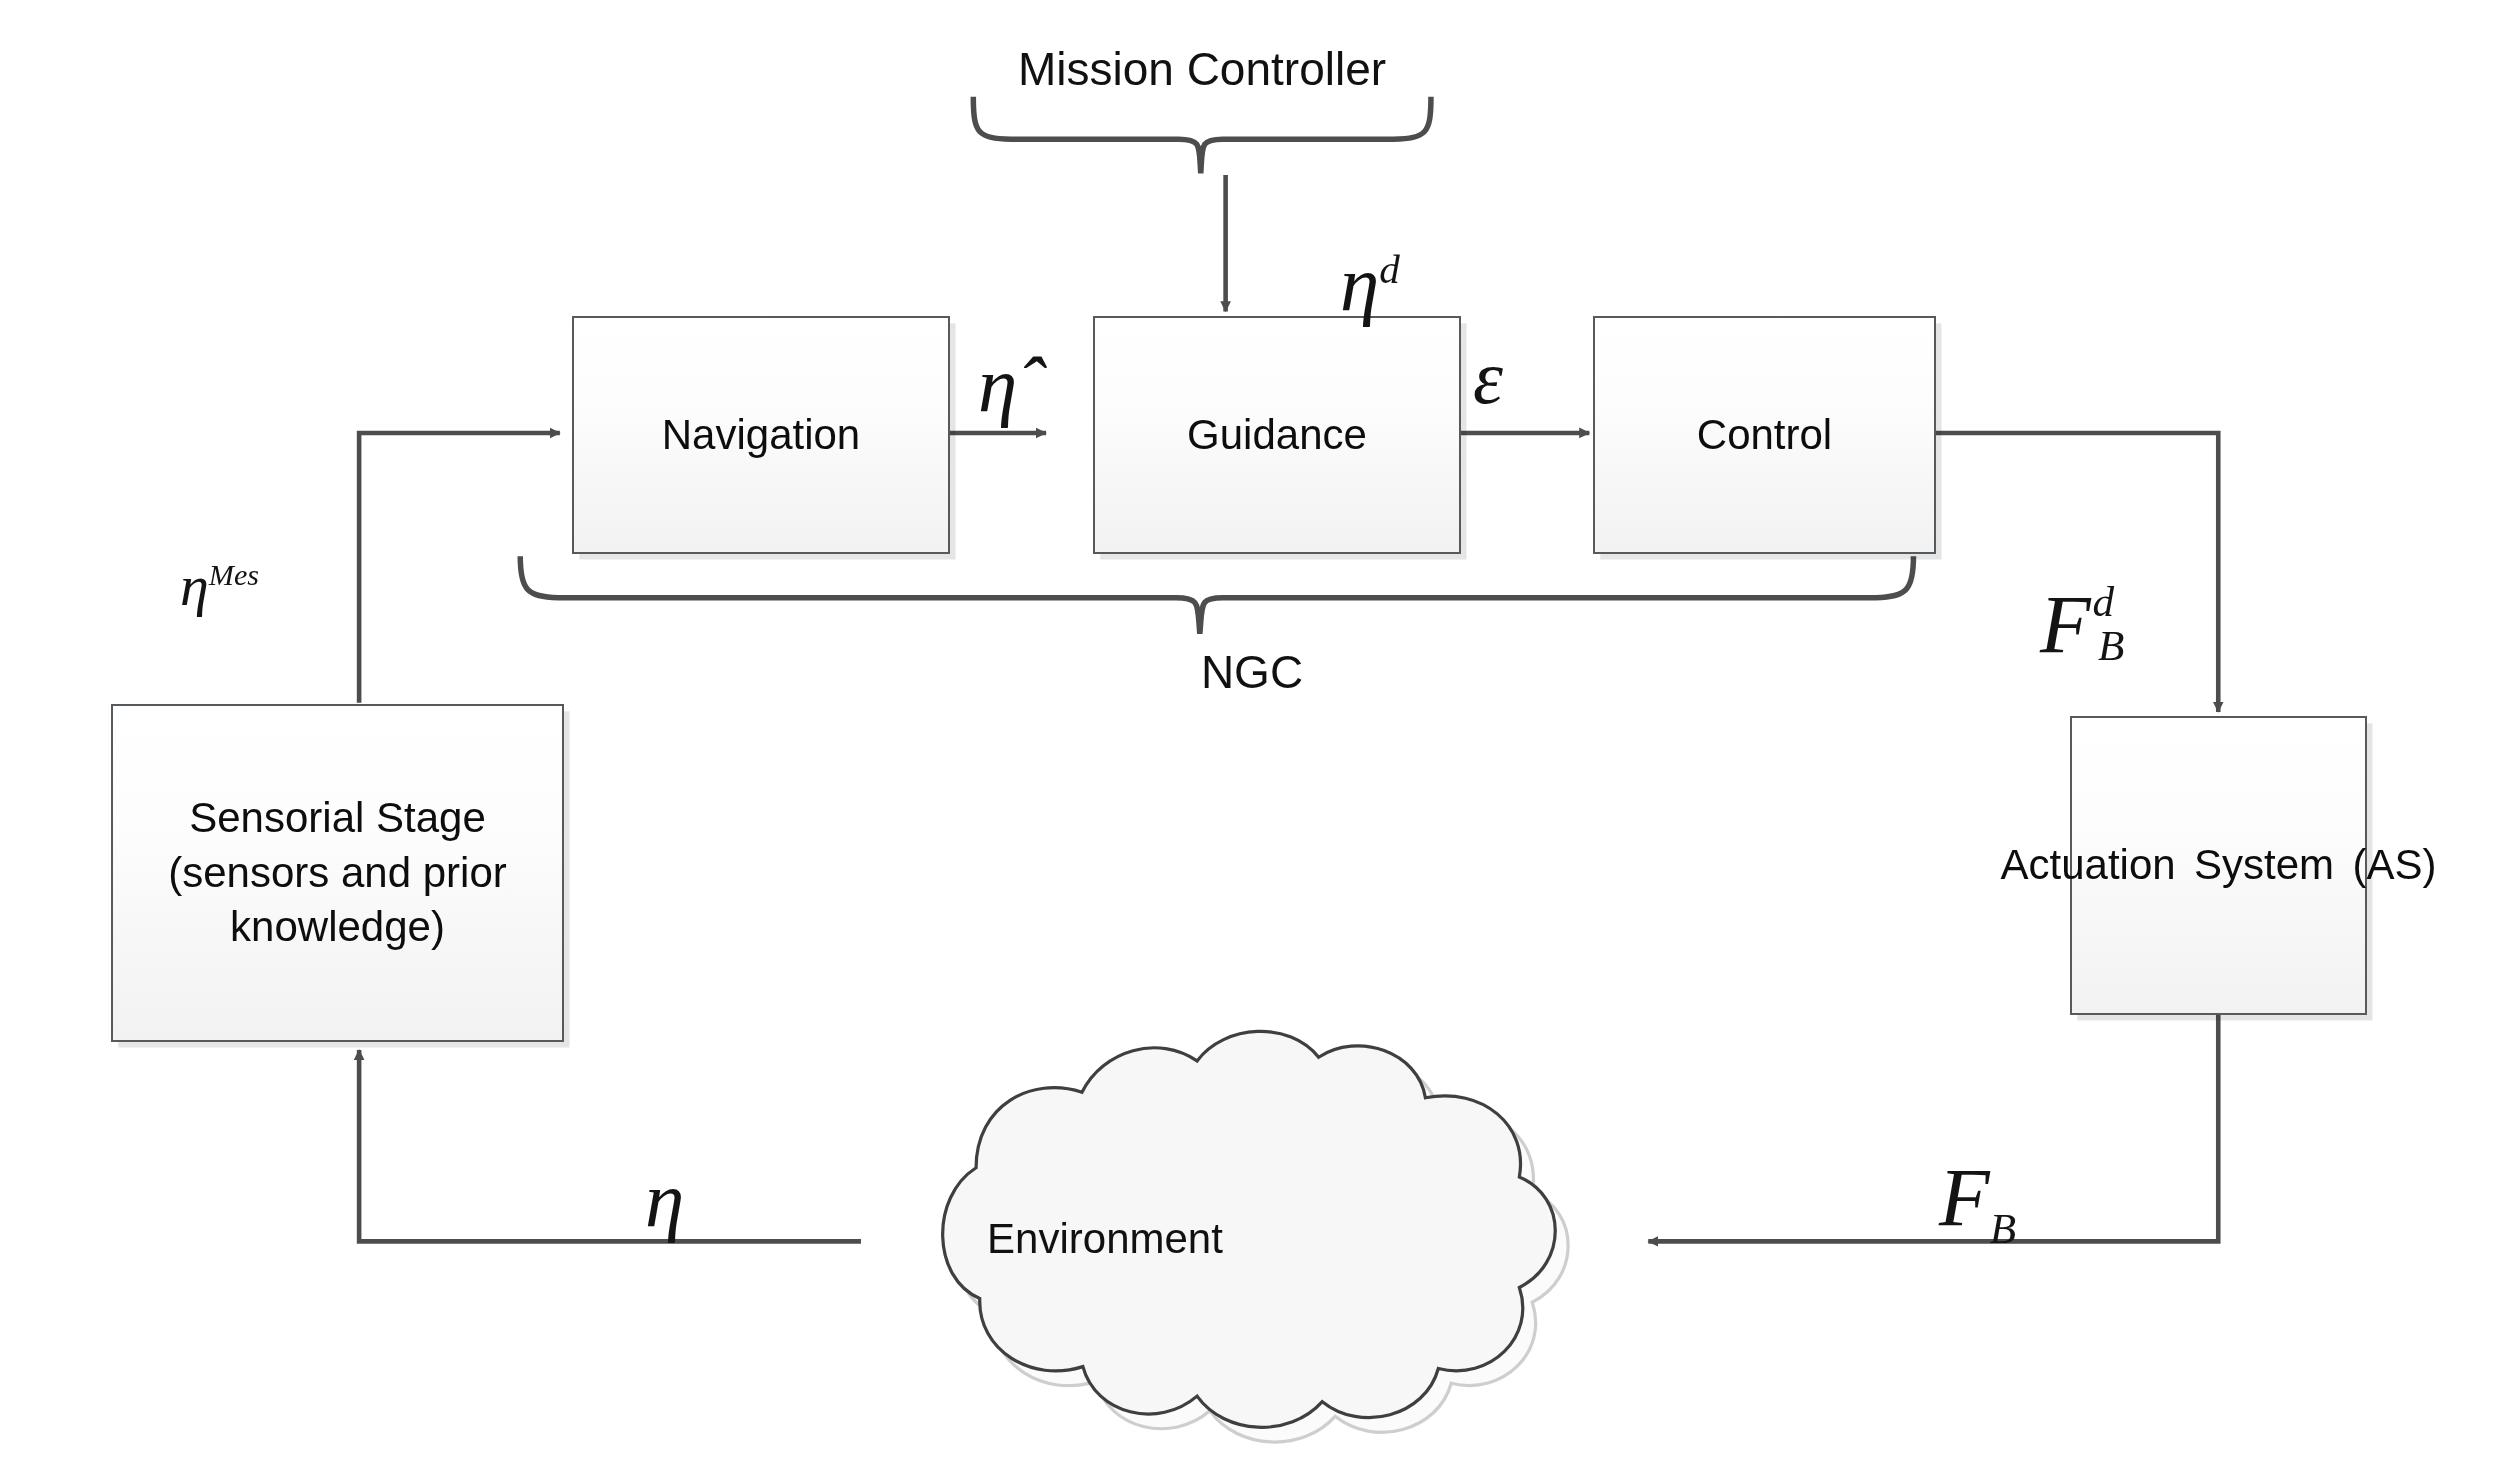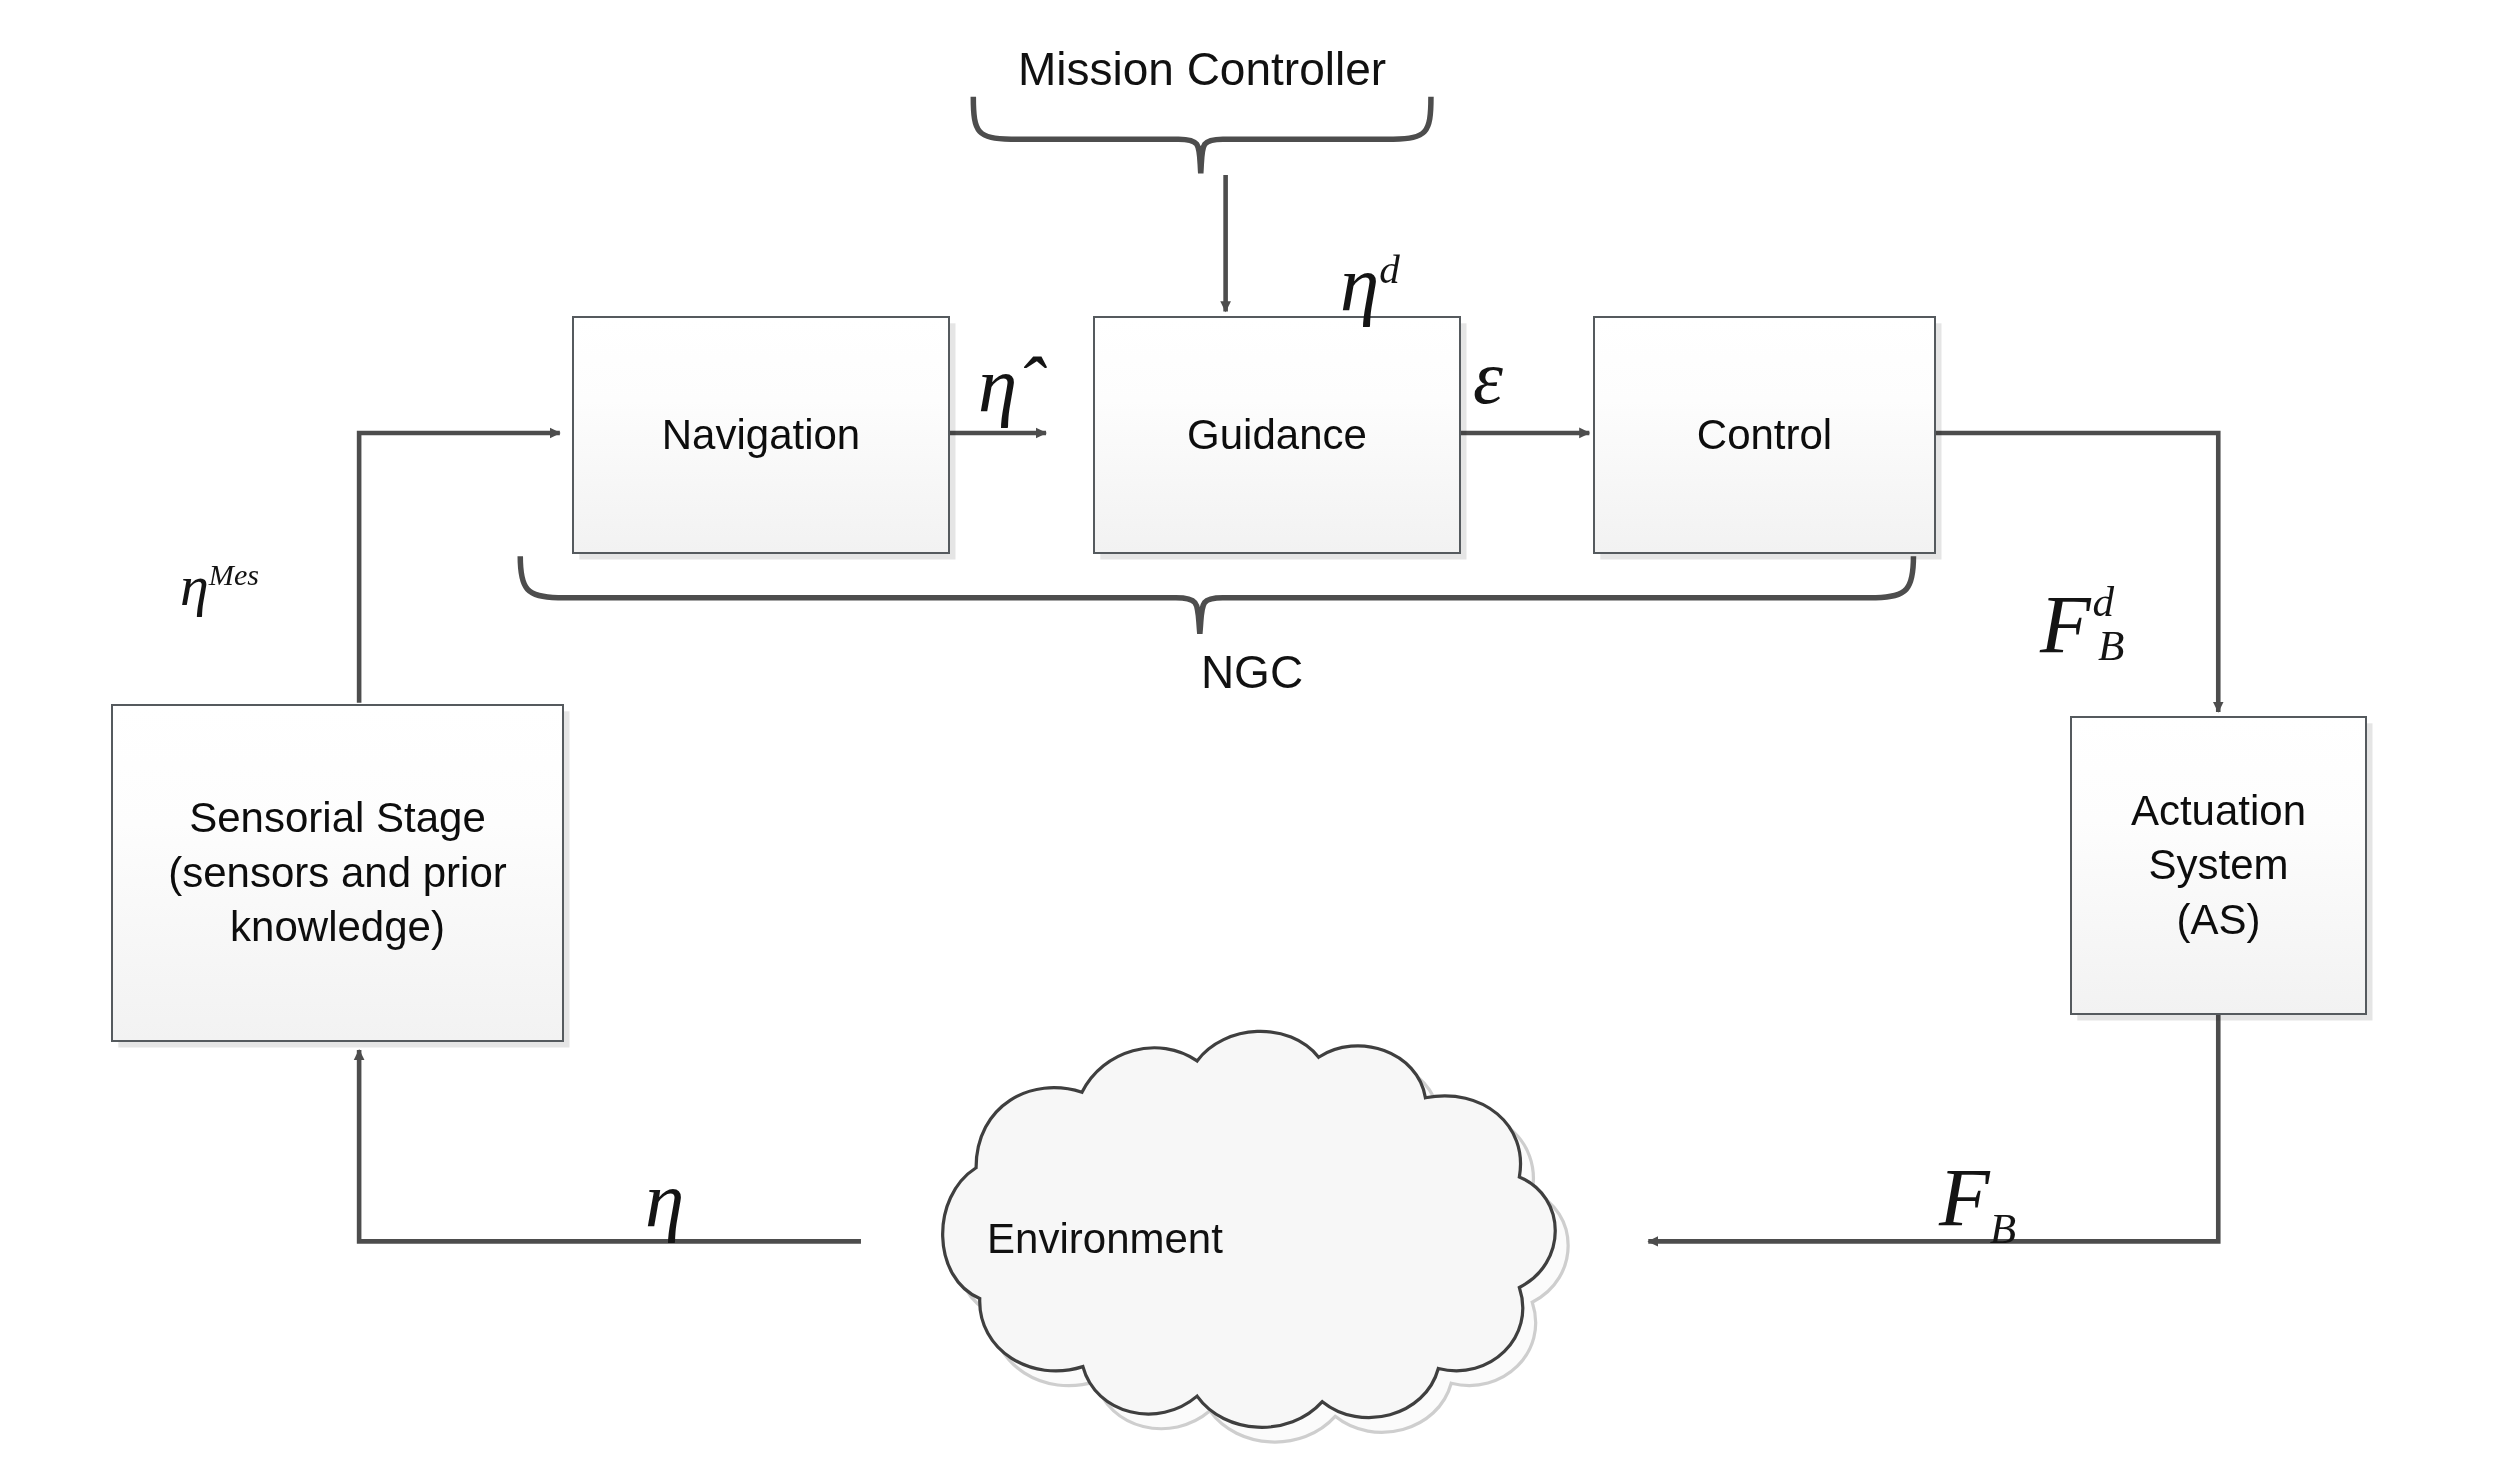--- a/index.html
+++ b/index.html
@@ -141,21 +141,21 @@
   <div class="box" style="left:1593px;top:316px;width:343px;height:238px;text-align:right;">
     <span class="lbl">Control</span>
   </div>
 
   <div class="box" style="left:111px;top:704px;width:453px;height:338px;flex-direction:column;">
     <span class="lbl">Sensorial Stage</span>
     <span class="lbl">(sensors and prior</span>
     <span class="lbl">knowledge)</span>
   </div>
 
-  <div class="box" style="left:2070px;top:716px;width:297px;height:299px;flex-direction:column;">
+  <div class="box" style="left:2070px;top:716px;width:297px;height:299px;">
     <span class="lbl">Actuation</span>
     <span class="lbl">System</span>
     <span class="lbl">(AS)</span>
   </div>
 
   <div class="cloudtext" style="left:1105px;top:1239px;transform:translate(-50%,-50%);">Environment</div>
 
   <div class="plain" style="left:1202px;top:69px;transform:translate(-50%,-50%);font-size:46px;">Mission Controller</div>
 
   <div class="plain" style="left:1252px;top:672px;transform:translate(-50%,-50%);font-size:46px;">NGC</div>

